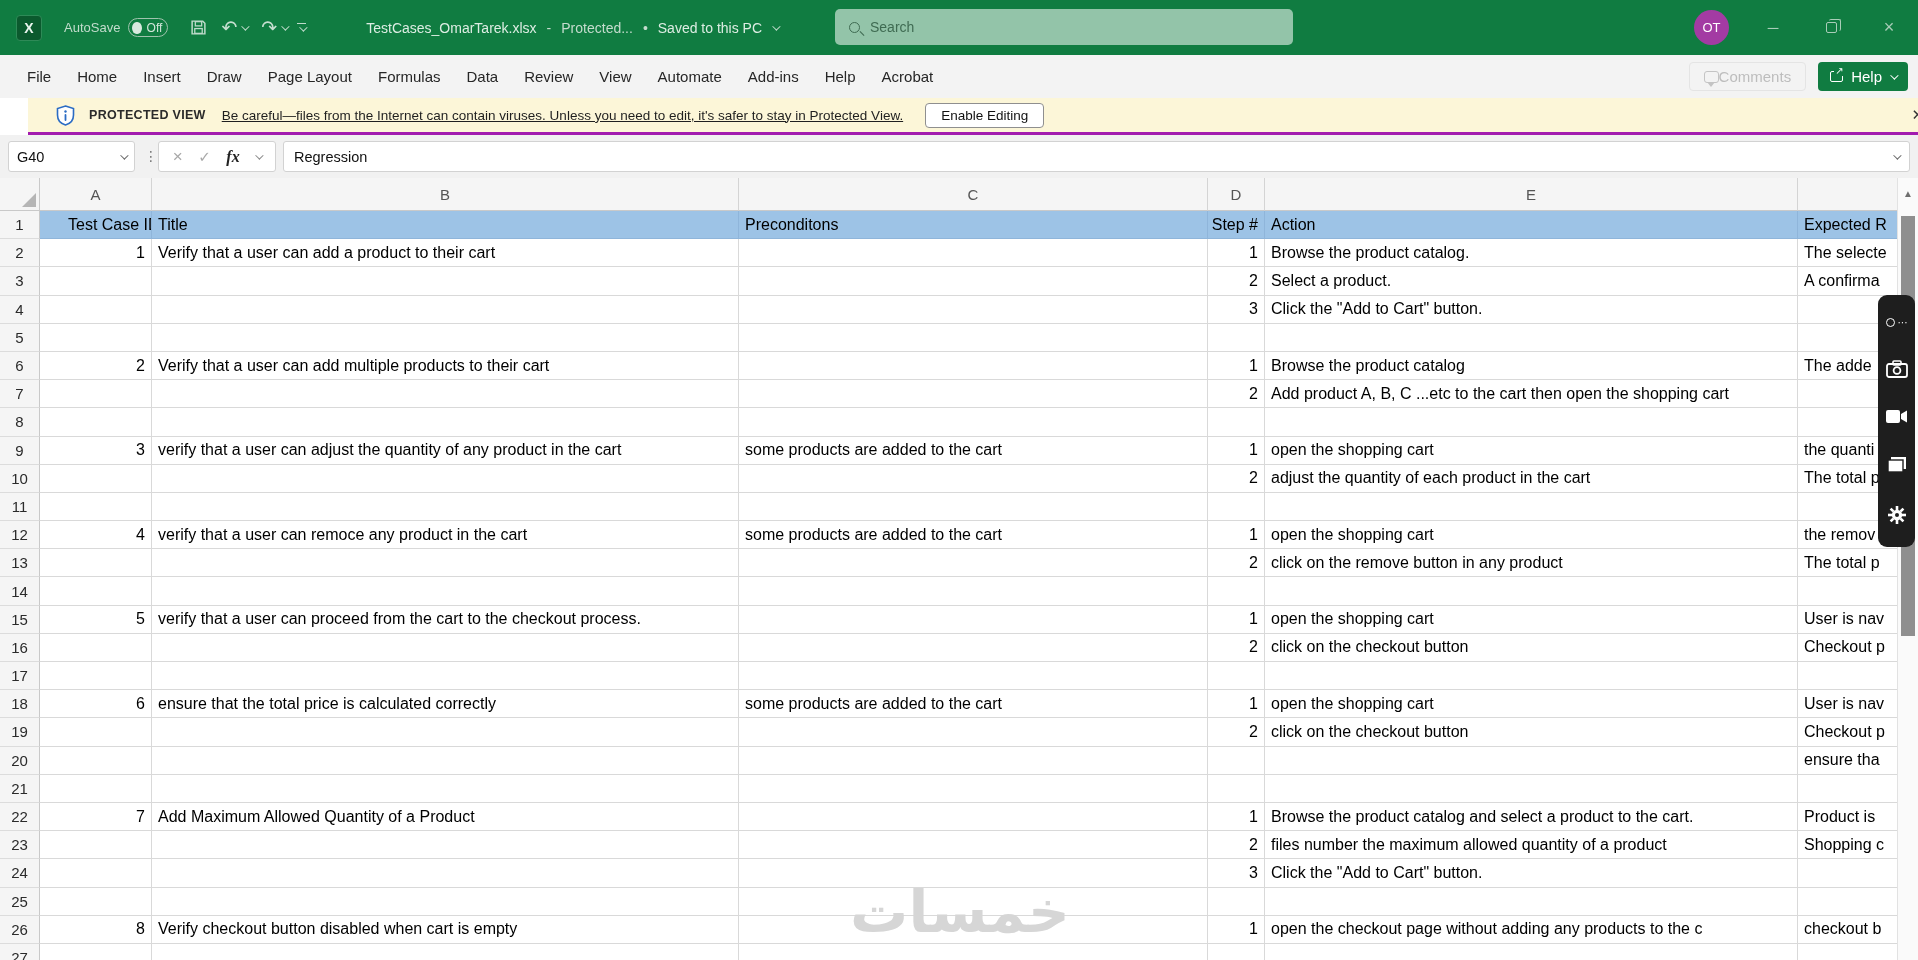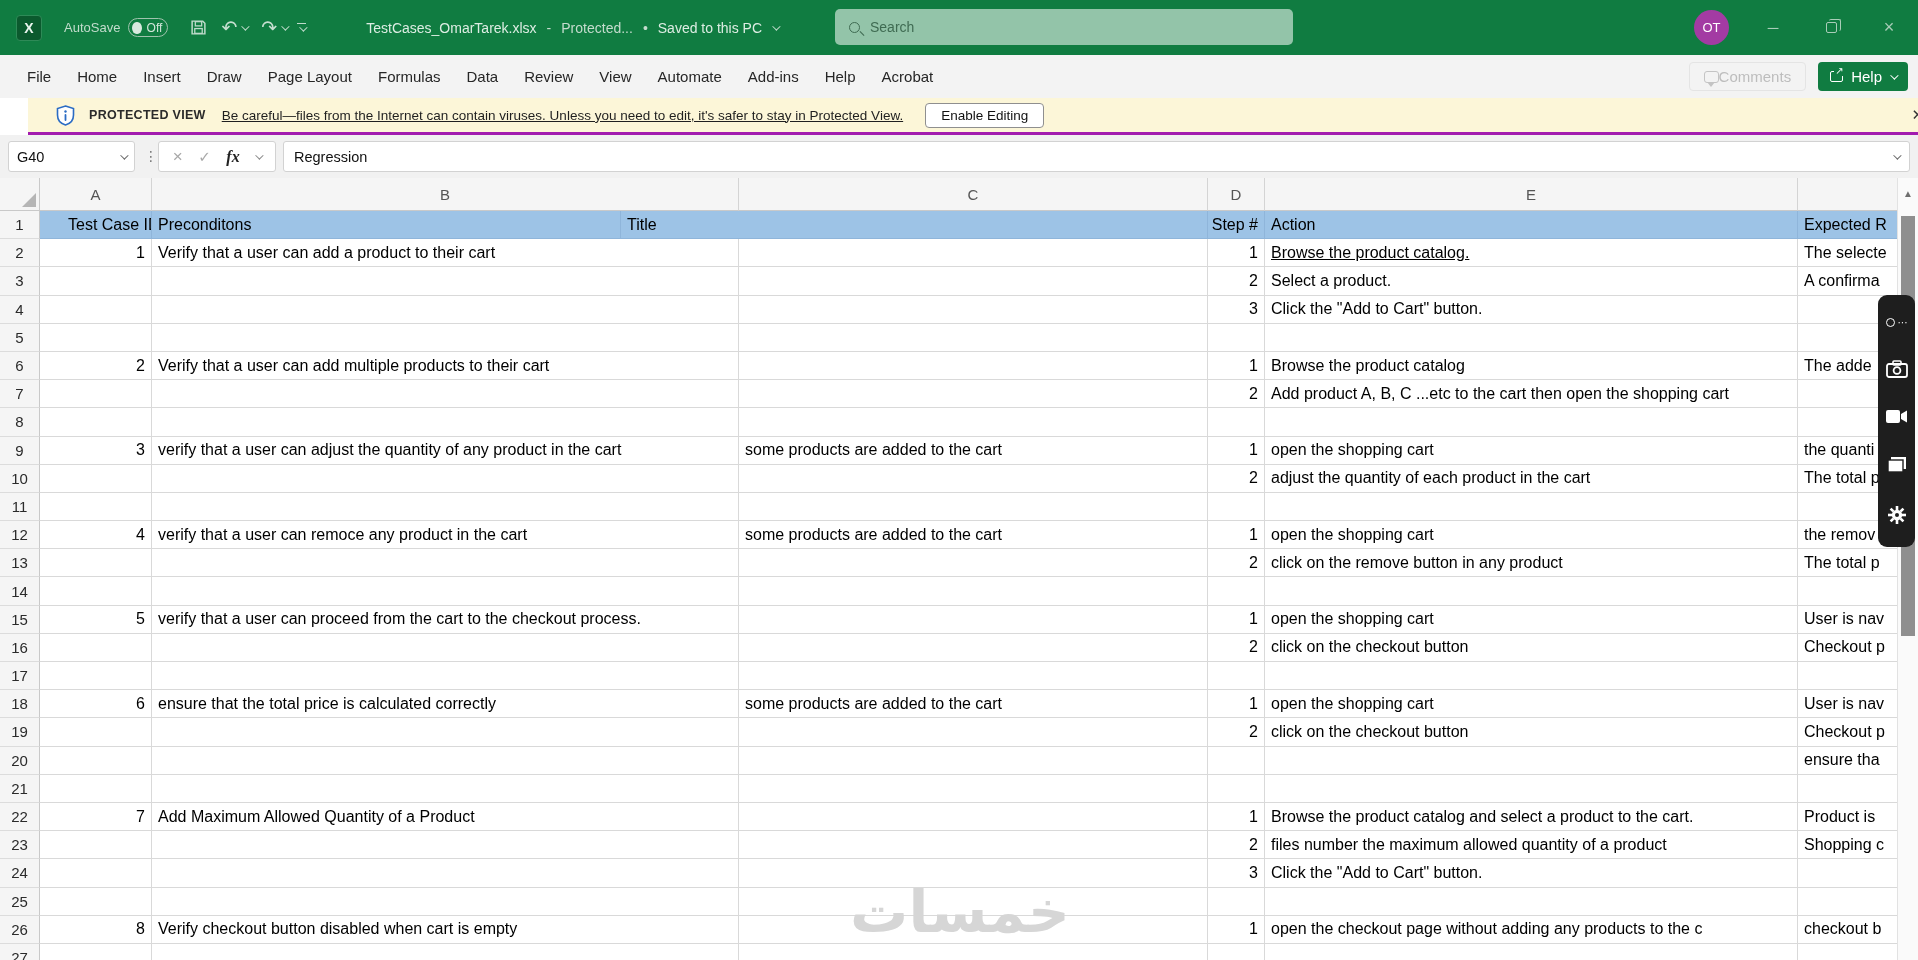--- a/index.html
+++ b/index.html
@@ -221,25 +221,25 @@
         <div class="colh" style="width: 57px;">D</div>
         <div class="colh" style="width: 533px;">E</div>
         <div class="colh flex"></div>
       </div>
     <div class="gridrows">
         <div class="row hdr">
           <div class="rn">1</div>
           <div class="cell clip" style="width: 112px; padding-left: 28px;">
             <span>Test Case ID</span>
           </div>
-          <div class="cell clip" style="width: 469px;">
-            <span>Preconditons</span>
-          </div>
           <div class="cell clip" style="width: 587px;">
             <span>Title</span>
+          </div>
+          <div class="cell clip" style="width: 469px;">
+            <span>Preconditons</span>
           </div>
           <div class="cell r clip" style="width: 57px;">
             <span>Step #</span>
           </div>
           <div class="cell clip" style="width: 533px;">
             <span>Action</span>
           </div>
           <div class="cell flex">
             <span>Expected R</span>
           </div>
@@ -251,21 +251,21 @@
           </div>
           <div class="cell" style="width: 587px;">
             <span>Verify that a user can add a product to their cart</span>
           </div>
           <div class="cell clip" style="width: 469px;">
             <span></span>
           </div>
           <div class="cell r clip" style="width: 57px;">
             <span>1</span>
           </div>
-          <div class="cell clip" style="width: 533px; text-decoration: underline;">
+          <div class="cell clip" style="width: 533px;">
             <span>Browse the product catalog.</span>
           </div>
           <div class="cell flex">
             <span>The selecte</span>
           </div>
         </div>
         <div class="row">
           <div class="rn">3</div>
           <div class="cell" style="width: 112px;">
             <span></span>

